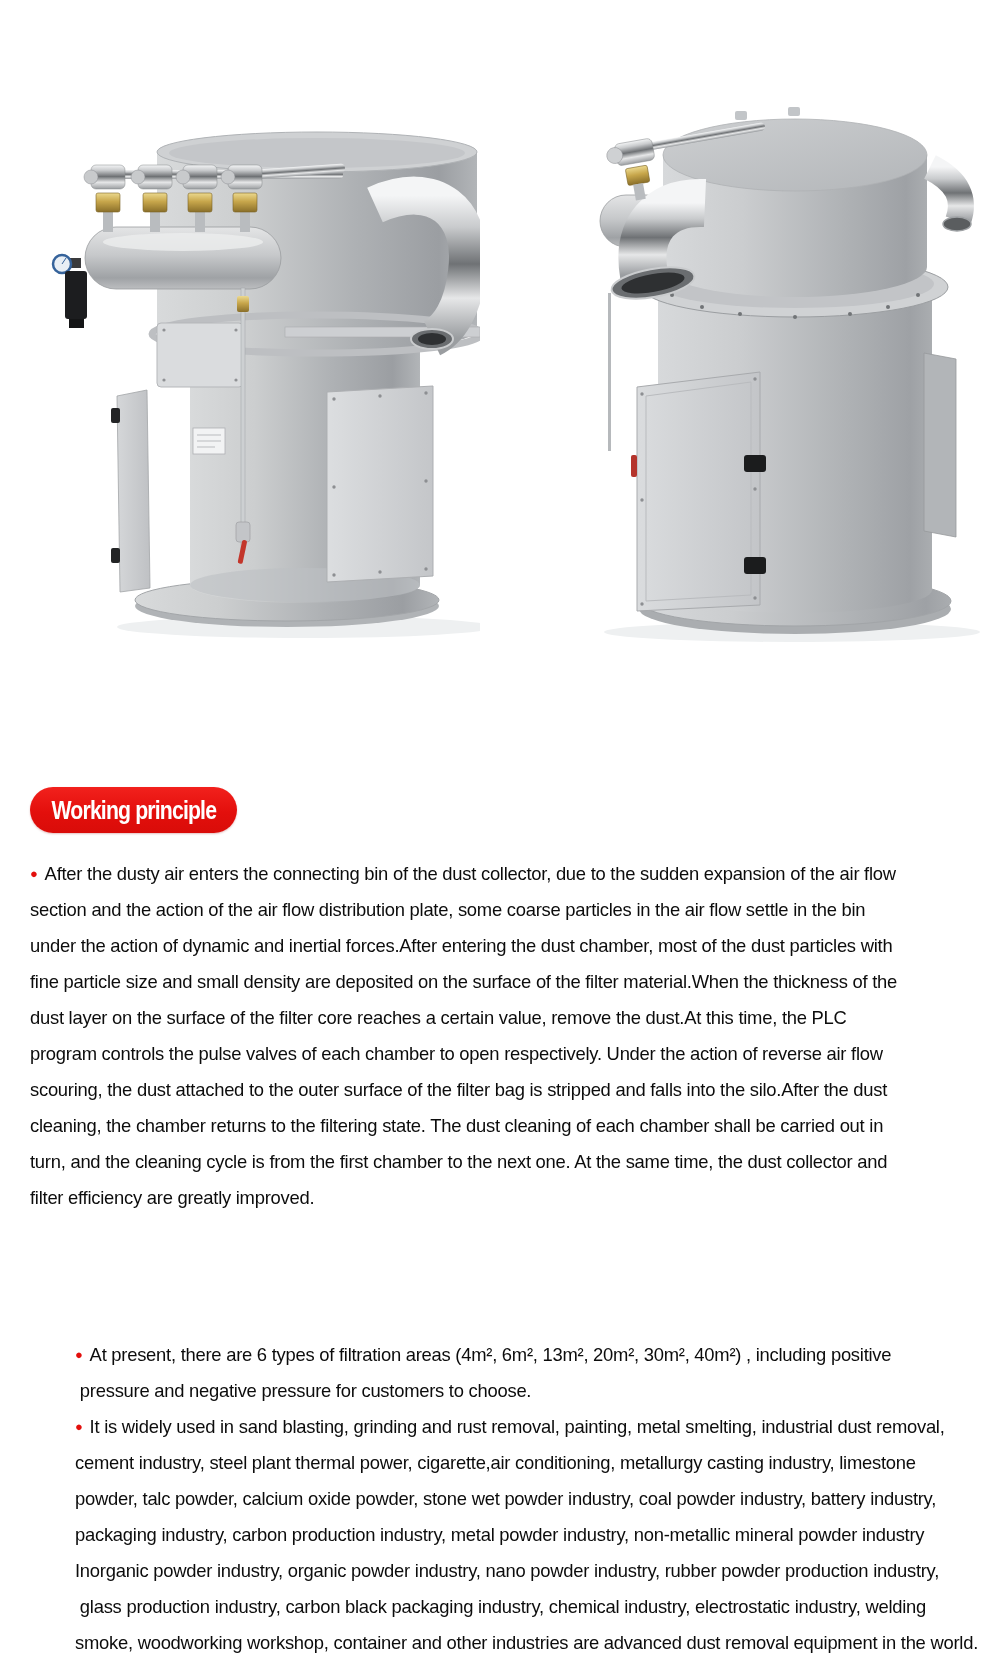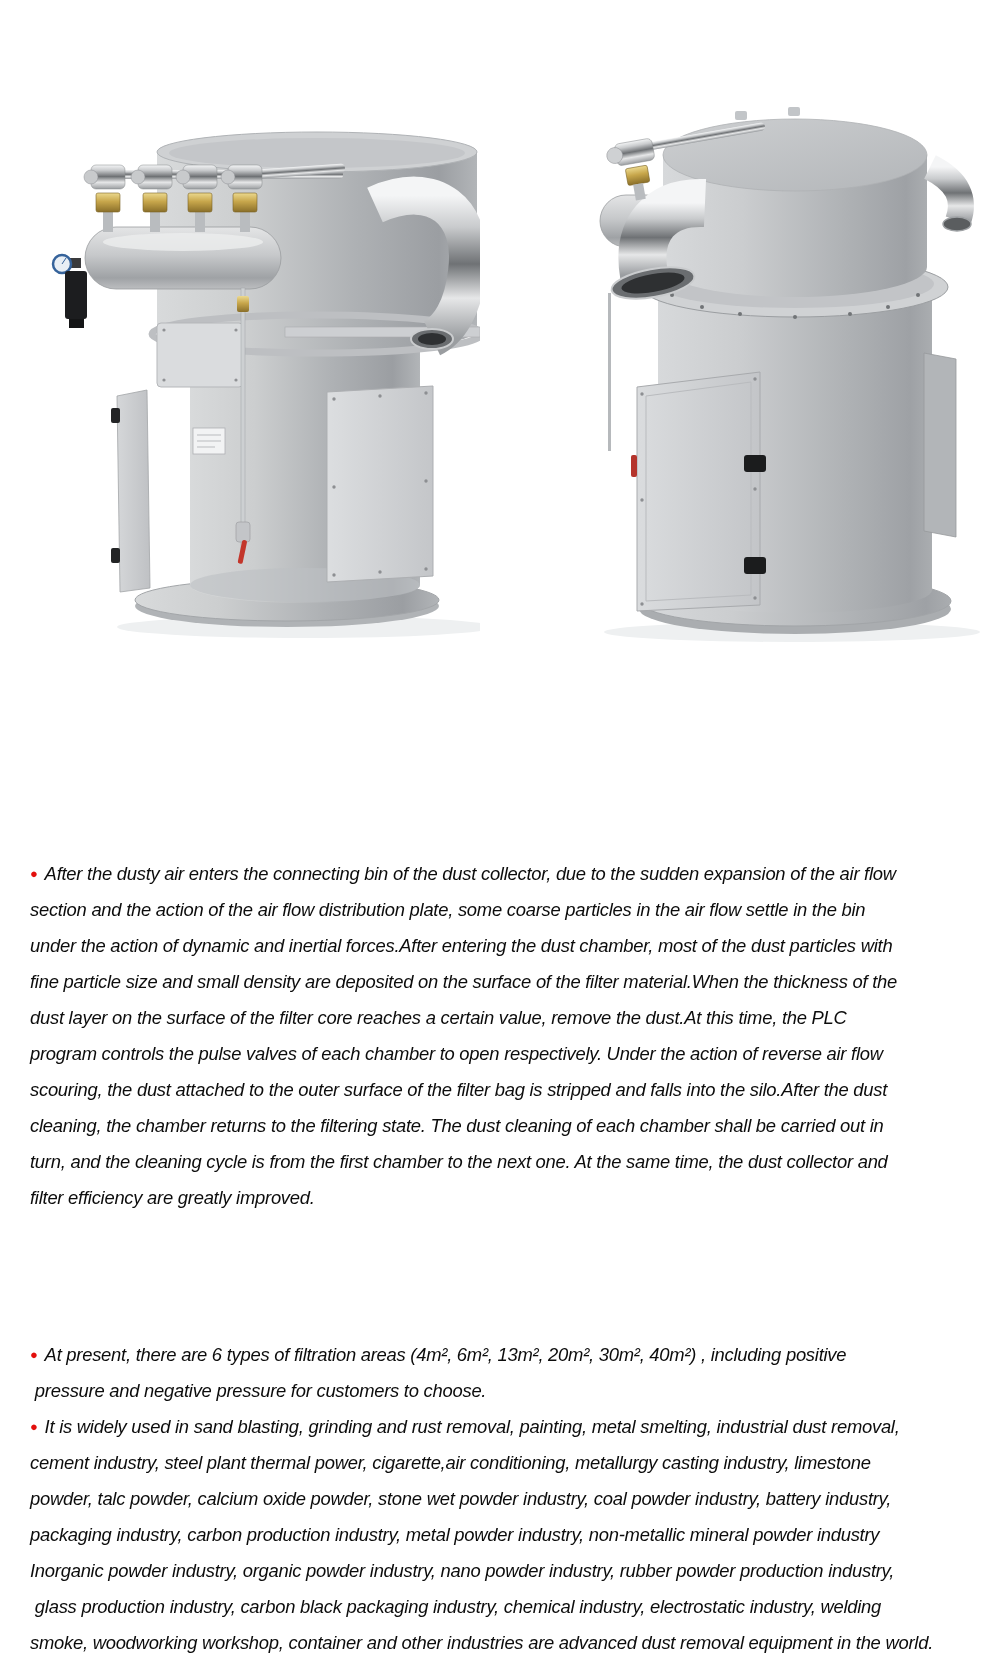--- a/index.html
+++ b/index.html
@@ -10,26 +10,26 @@
   .machine-right{position:absolute;left:520px;top:85px;width:465px;height:560px;}
   .badge{position:absolute;left:30px;height:46px;border-radius:23px;
          background:linear-gradient(180deg,#f2211d 0%,#e30f0c 55%,#d90c09 100%);
          display:flex;align-items:center;justify-content:center;
          box-shadow:0 1px 2px rgba(150,0,0,.25);}
   .badge-text{color:#ffffff;font-size:25px;font-weight:700;letter-spacing:-1px;
               display:inline-block;transform:scaleX(0.85);transform-origin:50% 50%;white-space:nowrap;}
   .badge1{top:787px;width:207px;}
   .badge2{top:1263px;width:199px;}
   .textblock{position:absolute;left:30px;font-size:18.4px;line-height:36px;
-             letter-spacing:-0.25px;color:#0c0c0c;font-style:italic;}
+             letter-spacing:-0.25px;color:#0c0c0c;}
   .para{margin:0;}
   .para .body{white-space:pre;}
   .bullet{color:#e30f0c;font-size:13px;margin-right:7px;vertical-align:2px;}
   #working-text{top:856px;}
-  #application-text{top:1337px;}
+  #application-text{top:1337px;margin-left:45px;}
 </style>
 </head>
 <body>
 
 <div class="canvas">
 
   <div class="hero">
 
     <svg class="machine-left" viewBox="0 0 445 550" xmlns="http://www.w3.org/2000/svg">
       <defs>
@@ -288,20 +288,23 @@
         <rect x="224" y="472" width="22" height="17" rx="3" fill="#1b1c1d"></rect>
         <rect x="111" y="370" width="6" height="22" rx="2" fill="#b5342c"></rect>
       </g>
 
       <g>
         <path d="M404 268 L436 274 L436 452 L404 446 Z" fill="#b2b5b8" stroke="#97999c" stroke-width="0.8"></path>
       </g>
     </svg>
   </div>
 
+  <div class="badge badge1">
+    <span class="badge-text">Working principle</span>
+  </div>
 
   <div class="textblock" id="working-text">
     <p class="para"><span class="bullet">●</span><span class="body">After the dusty air enters the connecting bin of the dust collector, due to the sudden expansion of the air flow
 section and the action of the air flow distribution plate, some coarse particles in the air flow settle in the bin
 under the action of dynamic and inertial forces.After entering the dust chamber, most of the dust particles with
 fine particle size and small density are deposited on the surface of the filter material.When the thickness of the
 dust layer on the surface of the filter core reaches a certain value, remove the dust.At this time, the PLC
 program controls the pulse valves of each chamber to open respectively. Under the action of reverse air flow
 scouring, the dust attached to the outer surface of the filter bag is stripped and falls into the silo.After the dust
 cleaning, the chamber returns to the filtering state. The dust cleaning of each chamber shall be carried out in

